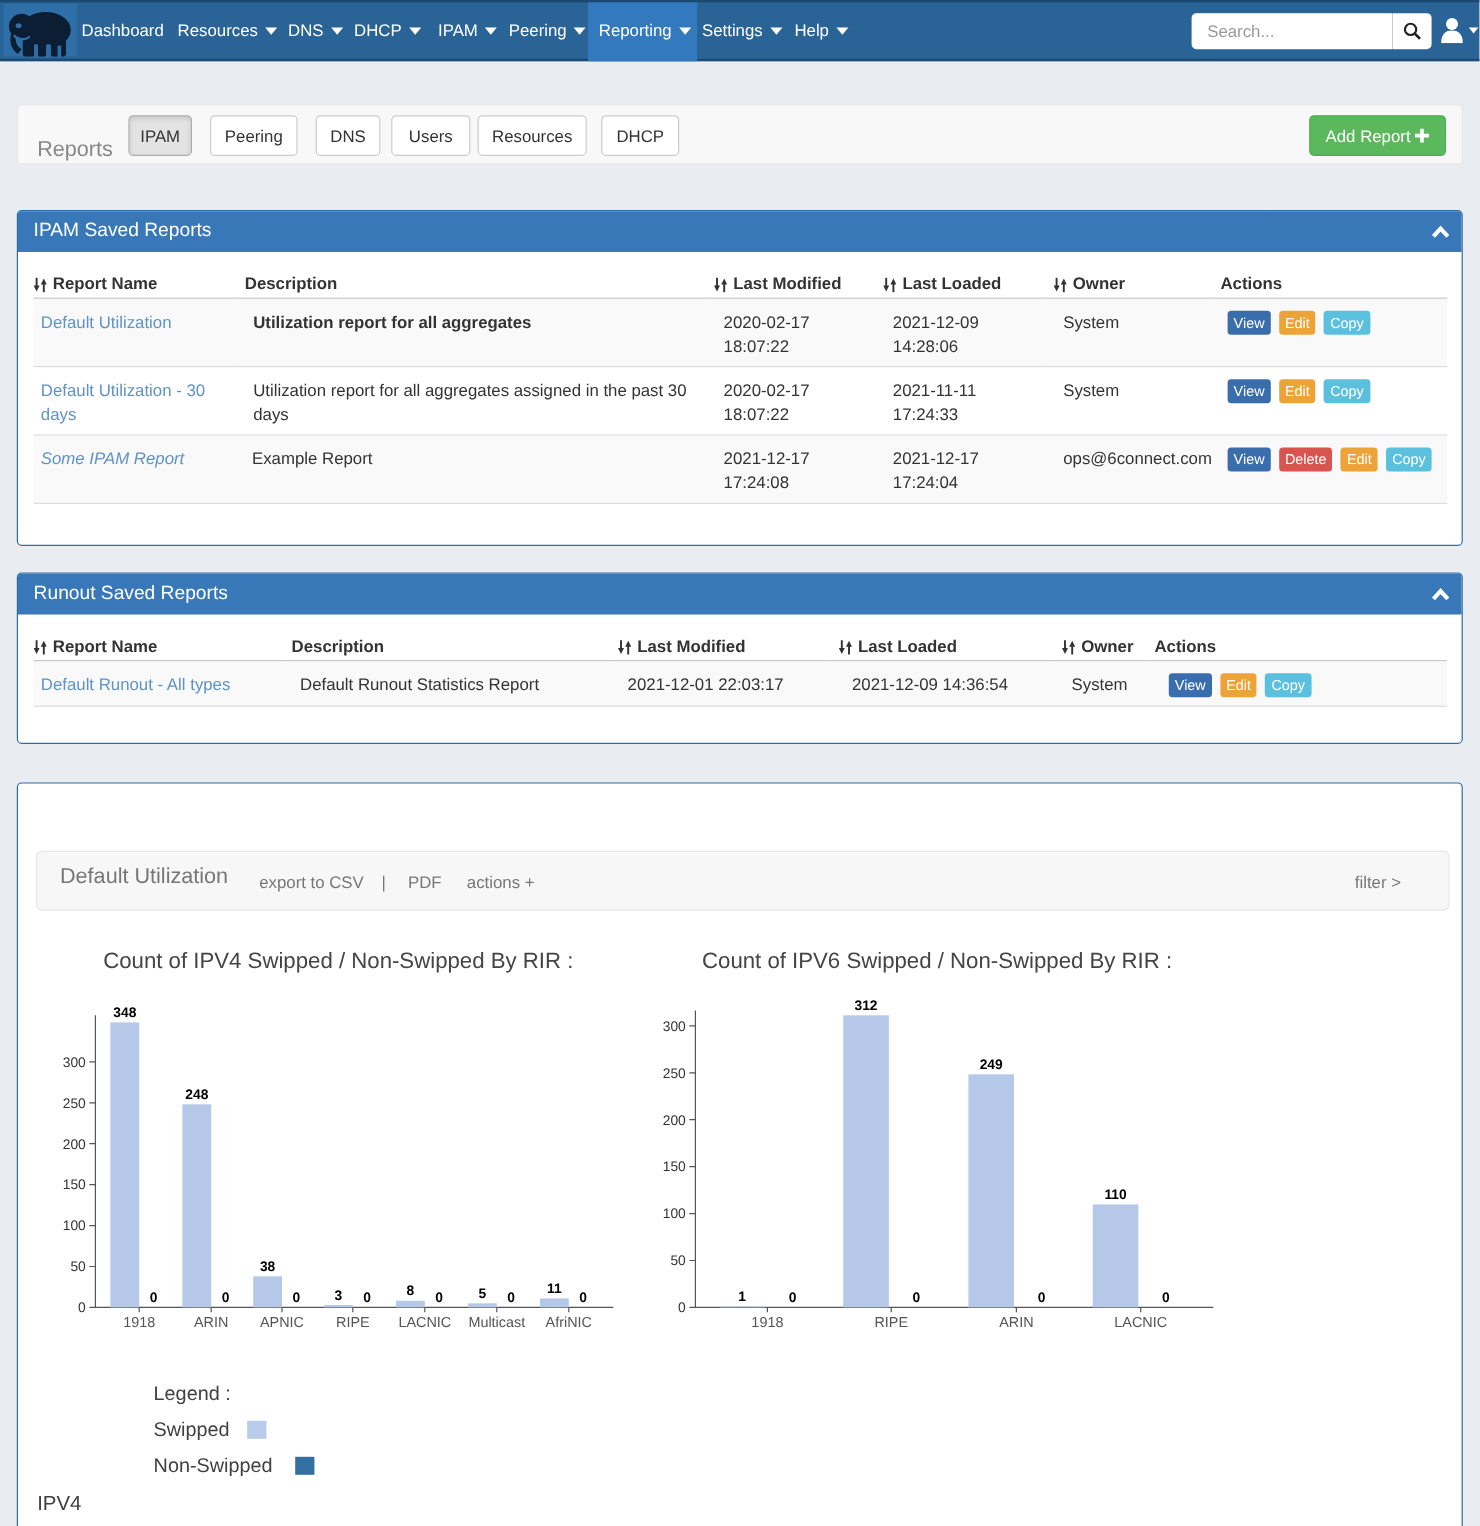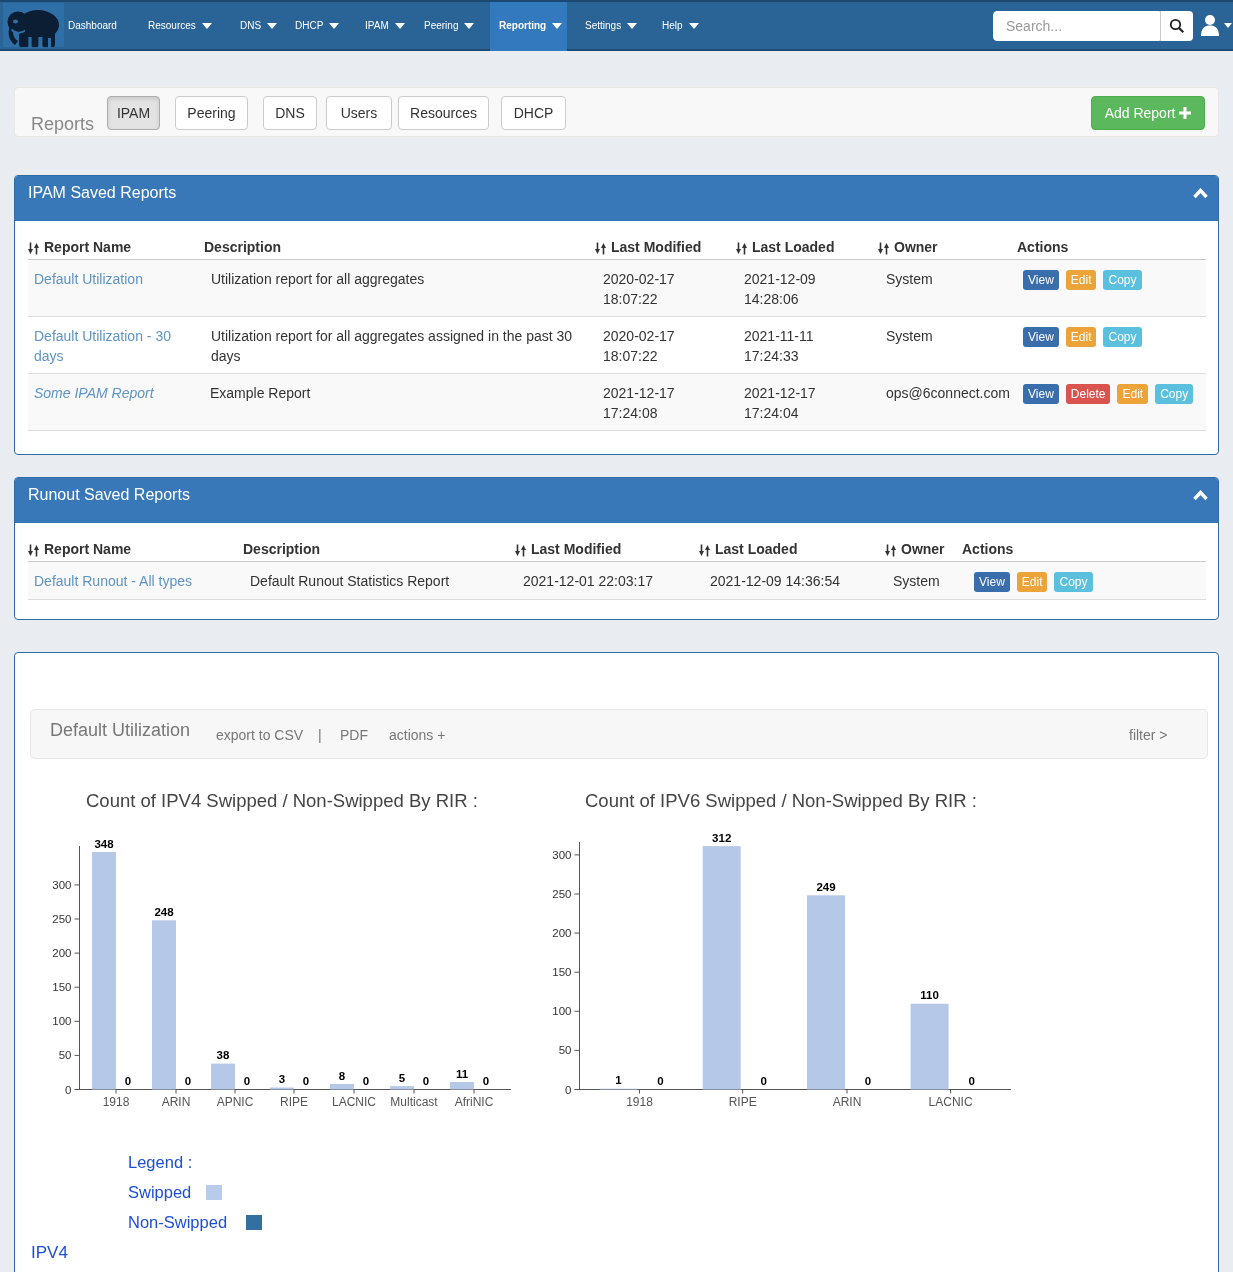--- a/index.html
+++ b/index.html
@@ -3,38 +3,38 @@
 <meta charset="utf-8">
 <style>
 * { margin:0; padding:0; box-sizing:border-box; }
 html,body { width:1233px; height:1272px; background:#e9edf1; font-family:"Liberation Sans", sans-serif; overflow:hidden; position:relative; }
 .abs { position:absolute; }
 
 
 #navbar { left:0; top:0; width:1233px; height:51px; background:#2a6496; border-top:2px solid #1b4971; border-bottom:2px solid #1b4971; }
 #logo { left:3px; top:3px; width:61px; height:44px; background:#2f6fa7; }
 #nav { left:0; top:2px; height:47px; width:1233px; }
-#nav .it { position:absolute; top:0; color:#fff; font-size:10px; height:49px; line-height:47px; white-space:nowrap; }
-#nav .it.active { background:#3379be; padding:0 5px 0 9px;font-weight:bold; }
+#nav .it { position:absolute; top:0; color:#fff; font-size:14px; height:49px; line-height:47px; white-space:nowrap; }
+#nav .it.active { background:#3379be; padding:0 5px 0 9px; }
 .caret { display:inline-block; width:0; height:0; border-left:5.5px solid transparent; border-right:5.5px solid transparent; border-top:6px solid #fff; margin-left:6px; vertical-align:middle; }
 #search { left:993px; top:11px; width:200px; height:30px; display:flex; }
 #search input { width:167px; height:30px; border:1px solid #fff; border-radius:4px 0 0 4px; padding:0 12px; font-size:14px; font-family:"Liberation Sans",sans-serif; color:#999; outline:none; }
 #search .btn { width:33px; height:30px; background:#fff; border-left:1px solid #ccc; border-radius:0 4px 4px 0; display:flex; align-items:center; justify-content:center; }
 #user { left:1199px; top:14px; }
 
 
 #repbar { left:14px; top:87px; width:1205px; height:50px; background:#f8f8f8; border:1px solid #e7e7e7; border-radius:4px; }
 #repbar .lbl { position:absolute; left:16px; top:26px; font-size:18px; color:#888; }
 .tabbtn { position:absolute; top:8px; height:34px; background:#fff; border:1px solid #ccc; border-radius:4px; font-size:14px; color:#333; display:flex; align-items:center; justify-content:center; }
 .tabbtn.on { background:#e3e3e3; border-color:#adadad; box-shadow:inset 0 2px 4px rgba(0,0,0,.12); }
 #addrep { position:absolute; right:13px; top:8px; height:34px; width:114px; background:#5cb85c; border:1px solid #4cae4c; border-radius:4px; color:#fff; font-size:14px; display:flex; align-items:center; justify-content:center; }
 
 
 .panel { background:#fff; border:1px solid #2e6da4; border-radius:4px; }
-.phead { background:#3878b8; color:#fff; font-size:16px; height:45px; line-height:33px; padding:0 13px; border-radius:3px 3px 0 0; position:relative; }
+.phead { background:#3878b8; color:#fff; font-size:16px; height:34px; line-height:33px; padding:0 13px; border-radius:3px 3px 0 0; position:relative; }
 .chev { position:absolute; right:10px; top:12px; }
 
 #panel1 { left:14px; top:175px; width:1205px; height:280px; }
 #panel2 { left:14px; top:477px; width:1205px; height:143px; }
 #panel3 { left:14px; top:652px; width:1205px; height:640px; }
 
 table.rpt { border-collapse:collapse; table-layout:fixed; margin:0 13px; width:1178px; }
 table.rpt th { text-align:left; font-size:14px; color:#333; padding:6px 0 4px 6px; border-bottom:1px solid #c9c9c9; white-space:nowrap; }
 table.rpt td { font-size:14px; color:#333; padding:9px 0 7px 14px; border-bottom:1px solid #ddd; vertical-align:top; line-height:20px; }
 table.rpt tr.odd td { background:#f9f9f9; }
@@ -45,21 +45,21 @@
 .b-view { background:#3a6dab; }
 .b-edit { background:#eca439; }
 .b-copy { background:#5bc0de; }
 .b-del  { background:#d9534f; }
 
 
 #subbar { position:absolute; left:15px; top:56px; width:1178px; height:50px; background:#f7f7f7; border:1px solid #e6e6e6; border-radius:5px; }
 #subbar .t1 { position:absolute; left:19px; top:10px; font-size:18px; color:#777; }
 #subbar .t2 { position:absolute; top:17px; font-size:14px; color:#777; }
 .ctitle { position:absolute; font-size:18.5px; color:#444; white-space:nowrap; }
-.legend { position:absolute; font-size:16.5px; color:#1d4ed8; }
+.legend { position:absolute; font-size:16.5px; color:#404040; }
 .lsq { display:inline-block; width:16px; height:15px; vertical-align:-2px; margin-left:15px; }
 </style>
 </head>
 <body>
 
 <div id="navbar" class="abs"></div>
 <div id="logo" class="abs">
 <svg width="61" height="45" viewBox="0 0 61 45">
  <g fill="#0b1e33">
   <ellipse cx="35" cy="22" rx="21" ry="15"></ellipse>
@@ -150,21 +150,21 @@
               <path d="M7.7 12.5 h1.6 V6 h1.7 L8.5 1 L6 6 h1.7 z" fill="#333"></path>
             </svg>Last Loaded</th>
    <th><svg class="sorti" width="11" height="13" viewBox="0 0 11 13">
               <path d="M1.7 0.5 h1.6 v6.5 h1.7 L2.5 12 L0 7 h1.7 z" fill="#333"></path>
               <path d="M7.7 12.5 h1.6 V6 h1.7 L8.5 1 L6 6 h1.7 z" fill="#333"></path>
             </svg>Owner</th>
    <th>Actions</th>
   </tr>
   <tr class="odd">
    <td style="padding-left:6px;"><a>Default Utilization</a></td>
-   <td style="padding-left:13px;">Utilization report for all aggregates</td>
+   <td style="padding-left:13px;font-weight:bold;">Utilization report for all aggregates</td>
    <td>2020-02-17<br>18:07:22</td>
    <td>2021-12-09<br>14:28:06</td>
    <td>System</td>
    <td class="act" style="padding-left:12px;"><span class="abtn b-view">View</span><span class="abtn b-edit">Edit</span><span class="abtn b-copy">Copy</span></td>
   </tr>
   <tr>
    <td style="padding-left:6px;"><a>Default Utilization - 30 days</a></td>
    <td style="padding-left:13px;">Utilization report for all aggregates assigned in the past 30 days</td>
    <td>2020-02-17<br>18:07:22</td>
    <td>2021-11-11<br>17:24:33</td>

